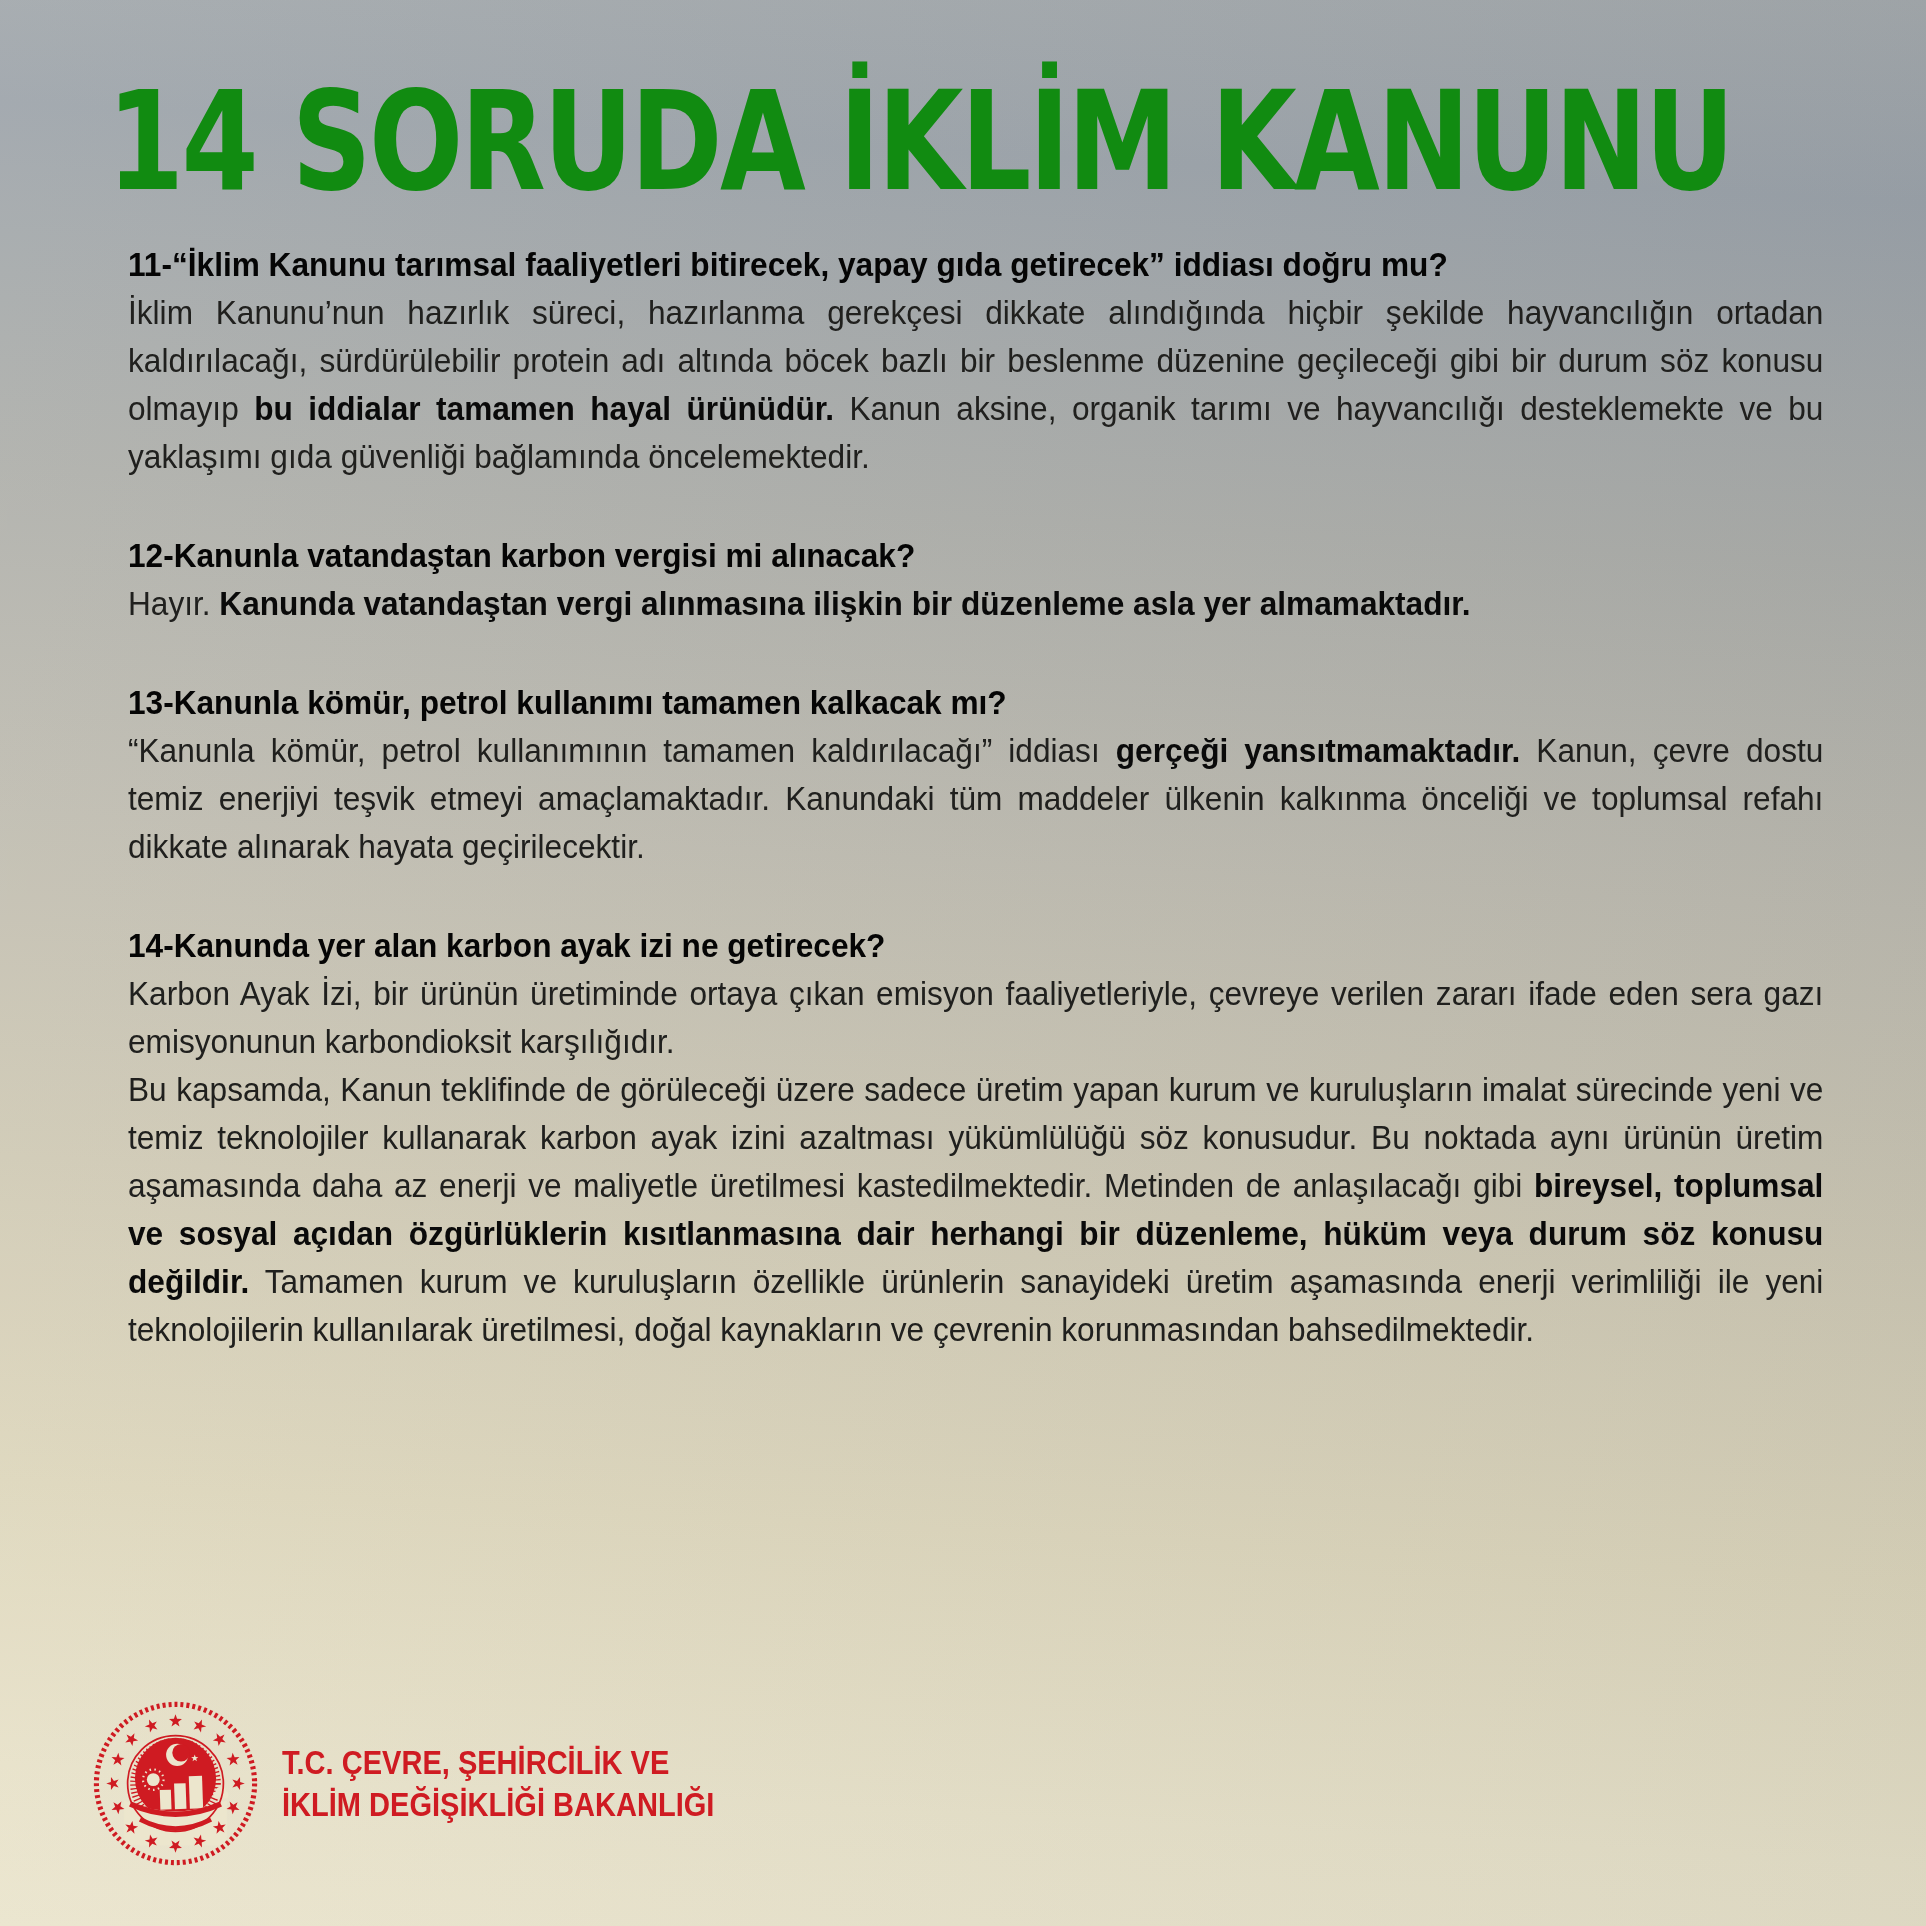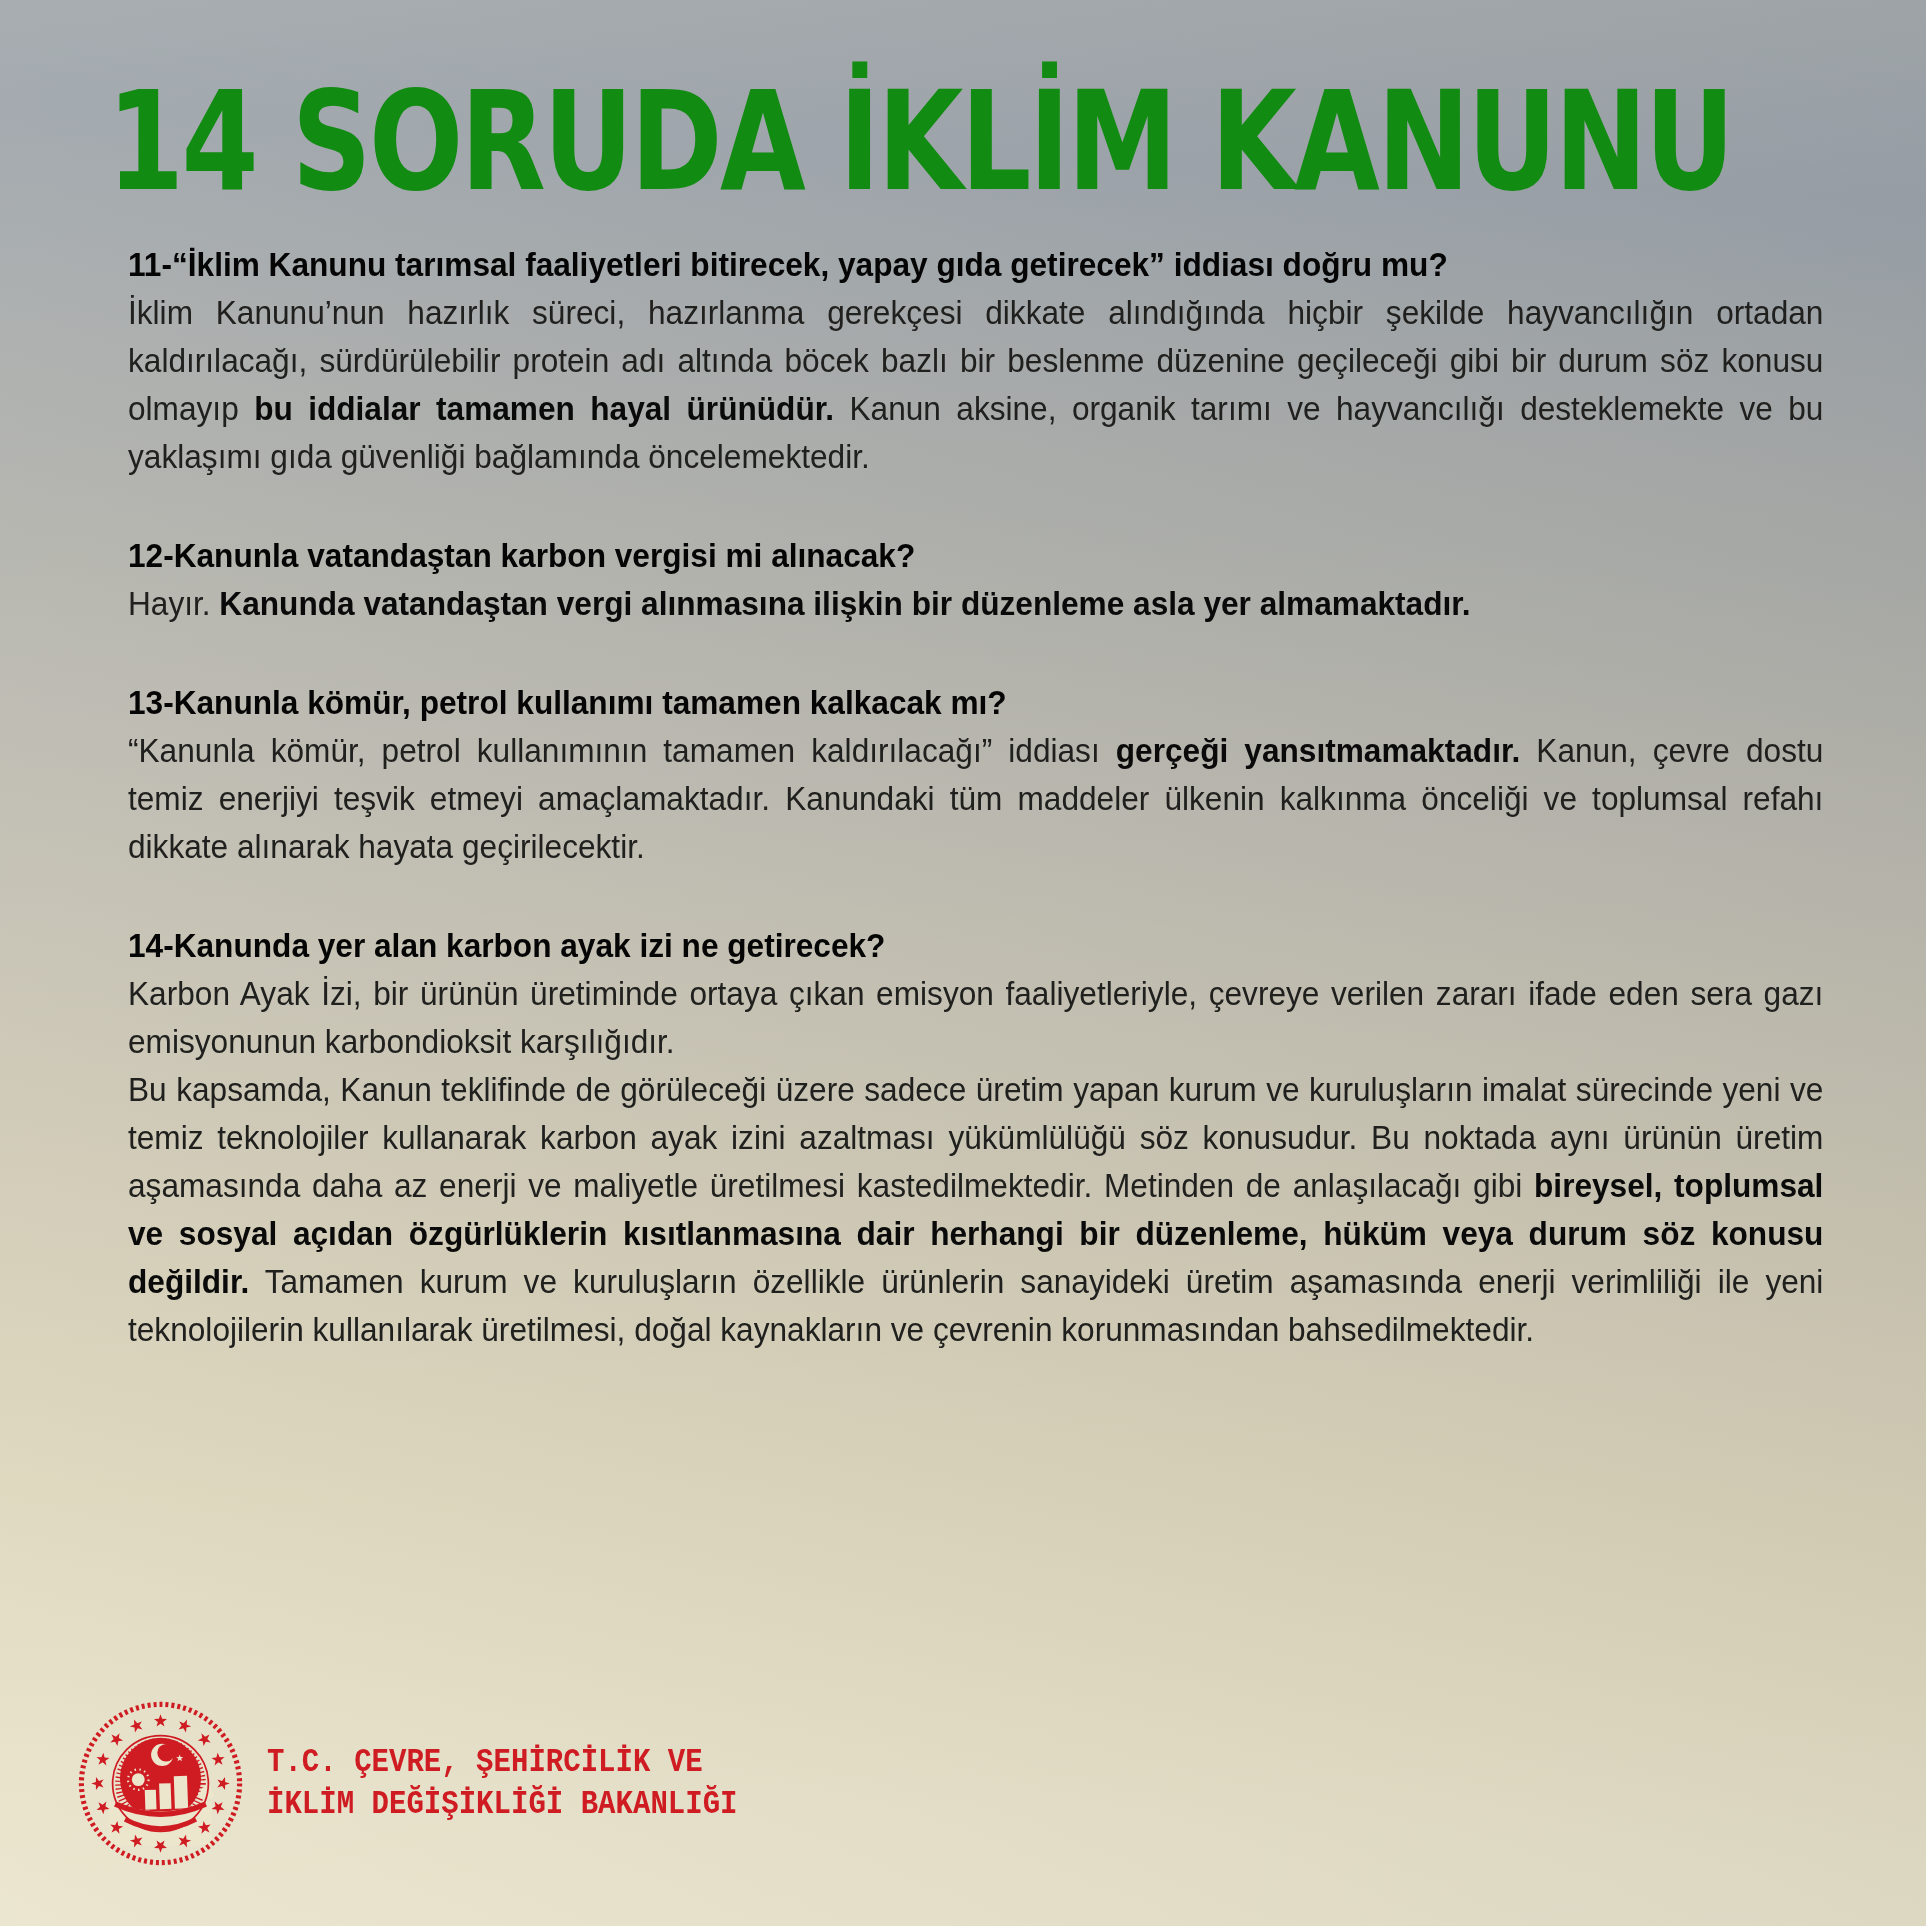--- a/index.html
+++ b/index.html
@@ -29,22 +29,22 @@
   .q{
     font-weight:bold;color:#050505;
     font-size:34px;line-height:48px;margin:0;
   }
   .a{
     font-size:34px;line-height:48px;margin:0;
     text-align:justify;
   }
   .a b{color:#0a0a0a;}
   .footer{
-    position:absolute;left:75px;top:1698px;
-    display:flex;align-items:center;font-family:Liberation Mono, monospace;
+    position:absolute;left:90px;top:1698px;
+    display:flex;align-items:center;
   }
   .seal{width:171px;height:171px;flex:0 0 auto;}
   .ministry{
     margin-left:20.5px;
     color:#cf1b22;font-weight:bold;
     font-size:33px;line-height:42px;white-space:nowrap;
     transform:scaleX(0.88);transform-origin:0 50%;
   }
 </style>
 </head>

